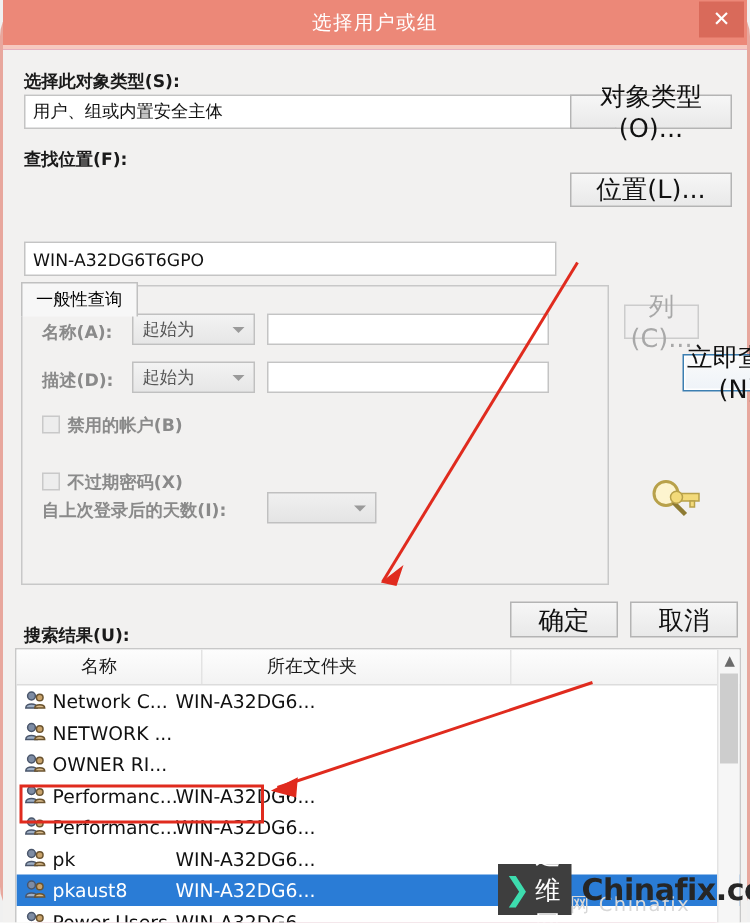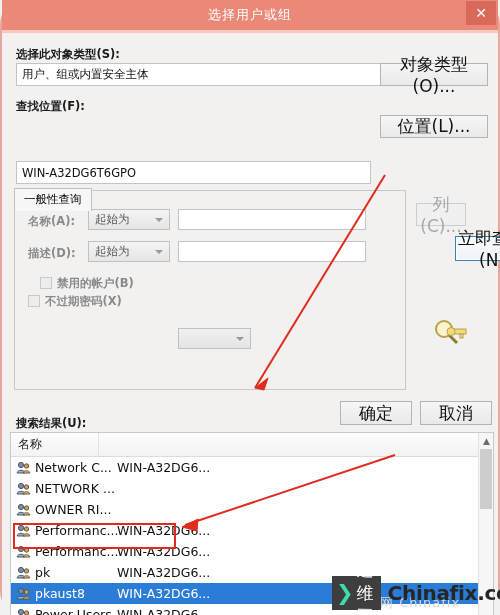--- a/index.html
+++ b/index.html
@@ -181,22 +181,22 @@
   }
 
   #lbl-name { left: 26px; top: 181px; }
   #cb-name  { left: 86px; top: 176px; width: 82px; height: 21px; }
   #tb-name  { left: 176px; top: 176px; width: 188px; height: 21px; }
 
   #lbl-desc { left: 26px; top: 213px; }
   #cb-desc  { left: 86px; top: 208px; width: 82px; height: 21px; }
   #tb-desc  { left: 176px; top: 208px; width: 188px; height: 21px; }
 
-  #chk-disabled { left: 38px; top: 243px; }
-  #chk-nopwdexp { left: 26px; top: 261px; }
+  #chk-disabled { left: 26px; top: 243px; }
+  #chk-nopwdexp { left: 26px; top: 281px; }
 
   #lbl-days { left: 26px; top: 300px; }
   #cb-days  { left: 176px; top: 295px; width: 73px; height: 21px; }
 
   #btn-columns  { left: 414px; top: 170px; width: 50px; height: 23px; }
   #btn-findnow  { left: 414px; top: 203px; width: 74px; height: 25px; }
   #btn-stop     { left: 414px; top: 238px; width: 74px; height: 23px; }
   #icon-search  { left: 428px; top: 282px; }
 
   #btn-ok     { left: 338px; top: 368px; width: 72px; height: 24px; }
@@ -216,39 +216,39 @@
   }
   .lv-header {
     display: flex;
     height: 23px;
     background: linear-gradient(#fdfdfd, #f3f3f3);
     border-bottom: 1px solid #dcdcdc;
     align-items: center;
     font-size: 12px;
     color: #1a1a1a;
   }
-  .lv-col { box-sizing: border-box; padding-left: 7px; border-right: 1px solid #e3e3e3; height: 23px; line-height: 23px; }
+  .lv-col { box-sizing: border-box; padding-left: 7px; border-right: 1px solid #e3e3e3; height: 23px; line-height: 23px; margin-left: 36px; }
   .lv-col.c1 { width: 88px; }
   .lv-col.c2 { width: 170px; }
   .lv-col.c3 { flex: 1; border-right: none; }
   .lv-rows { position: relative; }
   .lv-row {
     display: flex;
     align-items: center;
     height: 21px;
     font-size: 12.5px;
     color: #111;
     padding-left: 5px;
     cursor: pointer;
   }
   .lv-row.selected {
     background: #2a7cd6;
     color: #ffffff;
   }
-  .lv-name { width: 101px; display: flex; align-items: center; }
+  .lv-name { width: 101px; display: flex; }
   .lv-folder { width: 150px; }
   .scrollbar {
     position: absolute;
     right: 0; top: 0;
     width: 15px; height: 206px;
     background: #f6f6f6;
     border-left: 1px solid #e3e3e3;
     box-sizing: border-box;
   }
   .sb-arrow {
@@ -357,20 +357,21 @@
       </div>
       <div class="abs textbox" id="tb-desc"></div>
 
       <div class="abs lbl dim" id="chk-disabled">
         <span class="chk"></span><span>禁用的帐户(B)</span>
       </div>
       <div class="abs lbl dim" id="chk-nopwdexp">
         <span class="chk"></span><span>不过期密码(X)</span>
       </div>
 
+      <div class="abs lbl dim" id="lbl-days">自上次登录后的天数(I):</div>
       <div class="abs combo empty" id="cb-days">
         <span></span>
         <span class="arrow"></span>
       </div>
 
       <div class="abs btn disabled" id="btn-columns">列(C)...</div>
       <div class="abs btn default" id="btn-findnow">立即查找(N)</div>
 
       <div class="abs" id="icon-search">
         <svg width="42" height="36" viewBox="0 0 42 36">
@@ -383,20 +384,21 @@
       </div>
 
       <div class="abs btn" id="btn-ok">确定</div>
       <div class="abs btn" id="btn-cancel">取消</div>
 
       <div class="abs lbl" id="lbl-results">搜索结果(U):</div>
 
       <div class="listview">
         <div class="lv-header">
           <div class="lv-col c1">名称</div>
+          <div class="lv-col c2">所在文件夹</div>
           <div class="lv-col c3"></div>
         </div>
         <div class="lv-rows" id="result-rows">
             <div class="lv-row">
               <div class="lv-name">
                 <span class="usericon"><svg width="15" height="14" viewBox="0 0 15 14">
                     <circle cx="5" cy="4" r="2.6" fill="#7e8ca3" stroke="#4a566b"></circle>
                     <path d="M1.2 12 C1.2 8.4 8.8 8.4 8.8 12 Z" fill="#9fb0c6" stroke="#4a566b"></path>
                     <circle cx="10.5" cy="5" r="2.2" fill="#c9a36b" stroke="#6b5430"></circle>
                     <path d="M7.2 12 C7.2 9 13.8 9 13.8 12 Z" fill="#d9bb8b" stroke="#6b5430"></path>

